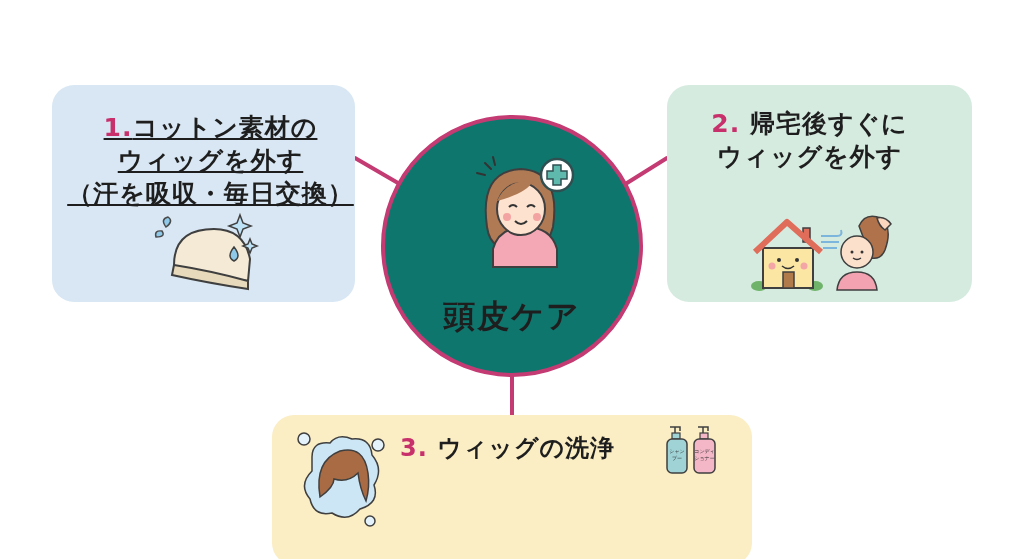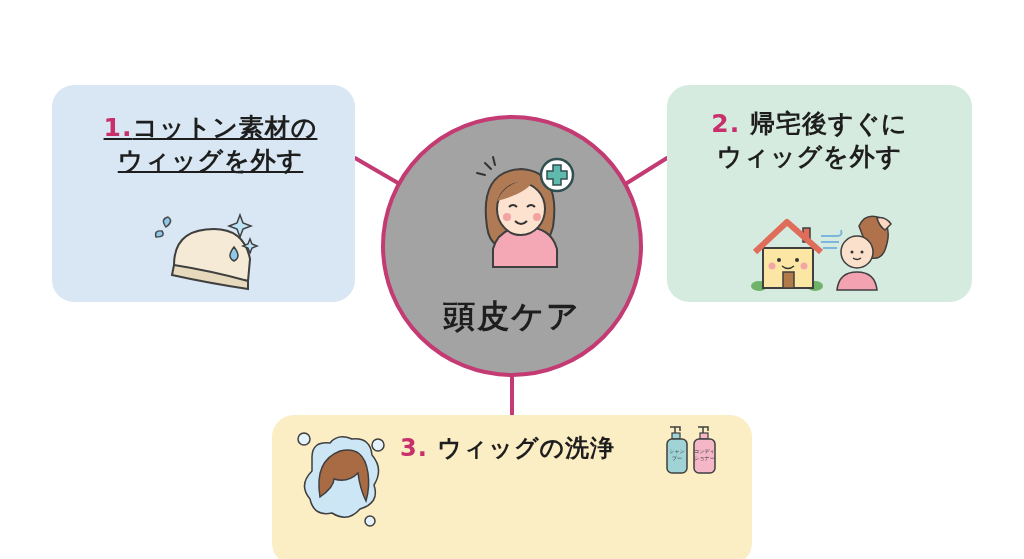--- a/index.html
+++ b/index.html
@@ -21,41 +21,42 @@
     position:absolute; font-weight:bold; font-size:25px; line-height:33px;
     text-align:center; letter-spacing:1px; white-space:nowrap;
   }
   .num { color:#c8306b; }
   .card-1 .title { left:0; top:26px; width:317px;text-decoration:underline; }
   .card-2 .title { left:0; top:22px; width:285px; }
   .card-3 .title { left:128px; top:17px; text-align:left; line-height:32px; font-size:24px; }
 
   .center-circle {
     position:absolute; left:381px; top:115px; width:262px; height:262px;
-    border-radius:50%; border:4px solid #c43a72; background:#a3a3a3; box-sizing:border-box;
+    border-radius:50%; border:4px solid #c43a72; background:#0f766e; box-sizing:border-box;
   }
   .center-label {
     position:absolute; left:0; top:176px; width:254px; text-align:center;
     font-size:32px; font-weight:bold; letter-spacing:2px;
   }
   .icon { position:absolute; }
 </style>
 </head>
 <body>
 
 <svg class="connectors" viewBox="0 0 1024 559">
   <line x1="355" y1="158" x2="398" y2="183" stroke="#c43a72" stroke-width="4" stroke-linecap="round"></line>
   <line x1="627" y1="183" x2="667" y2="158" stroke="#c43a72" stroke-width="4" stroke-linecap="round"></line>
   <line x1="512" y1="376" x2="512" y2="415" stroke="#c43a72" stroke-width="4"></line>
 </svg>
 
 <div class="card card-1">
   <div class="title">
     <div><span class="num">1.</span><span>コットン素材の</span></div>
     <div>ウィッグを外す</div>
+    <div>（汗を吸収・毎日交換）</div>
   </div>
   <svg class="icon" style="left:100px;top:120px;" width="110" height="90" viewBox="0 0 110 90">
     <path d="M14 22 q-6 -8 2 -10 q6 4 -2 10z" fill="#8ec9ea" stroke="#4a4a4a" stroke-width="1.5"></path>
     <path d="M4 32 q-2 -7 6 -6 q4 6 -6 6z" fill="#8ec9ea" stroke="#4a4a4a" stroke-width="1.5"></path>
     <path d="M22 60 q0 -36 40 -36 q30 0 36 30 l-2 22 q-30 -4 -70 -12z" fill="#f4ead6" stroke="#3f3f3f" stroke-width="2"></path>
     <path d="M22 60 q38 6 74 16 l0 8 q-40 -6 -76 -14z" fill="#e7d9bb" stroke="#3f3f3f" stroke-width="2"></path>
     <path d="M82 42 q-8 10 0 14 q8 -4 0 -14z" fill="#8ec9ea" stroke="#3f3f3f" stroke-width="1.5"></path>
     <path d="M88 10 l3 8 l8 3 l-8 3 l-3 8 l-3 -8 l-8 -3 l8 -3z" fill="#bfe3f6" stroke="#3f3f3f" stroke-width="1.5"></path>
     <path d="M98 34 l2 5 l5 2 l-5 2 l-2 5 l-2 -5 l-5 -2 l5 -2z" fill="#bfe3f6" stroke="#3f3f3f" stroke-width="1.5"></path>
   </svg>

